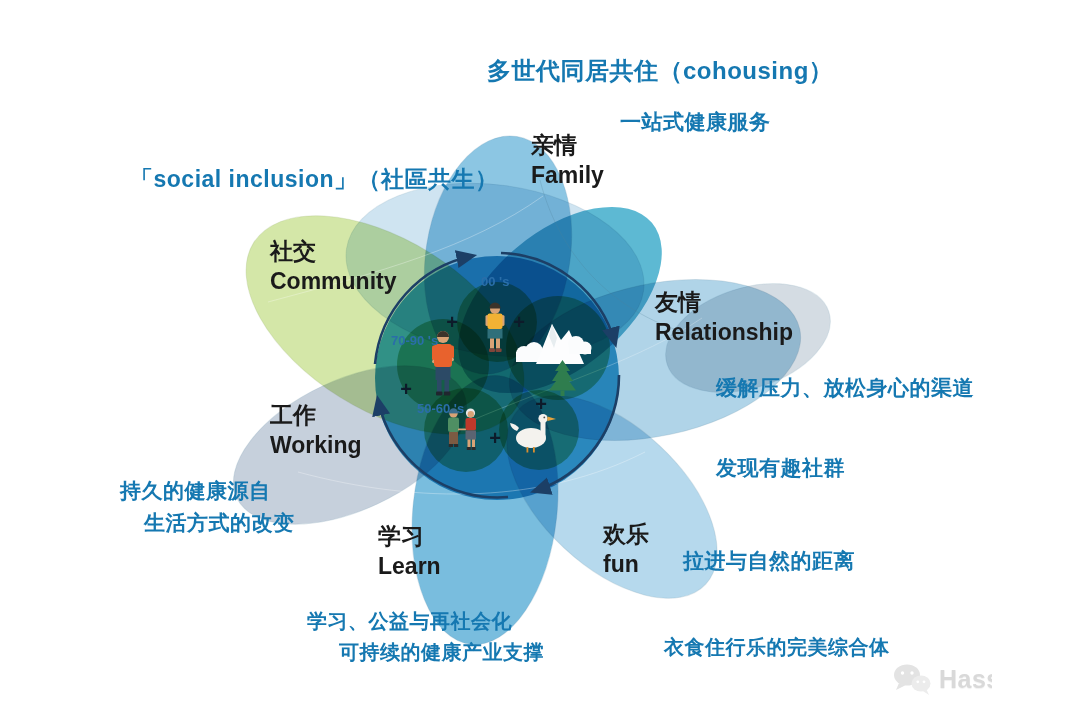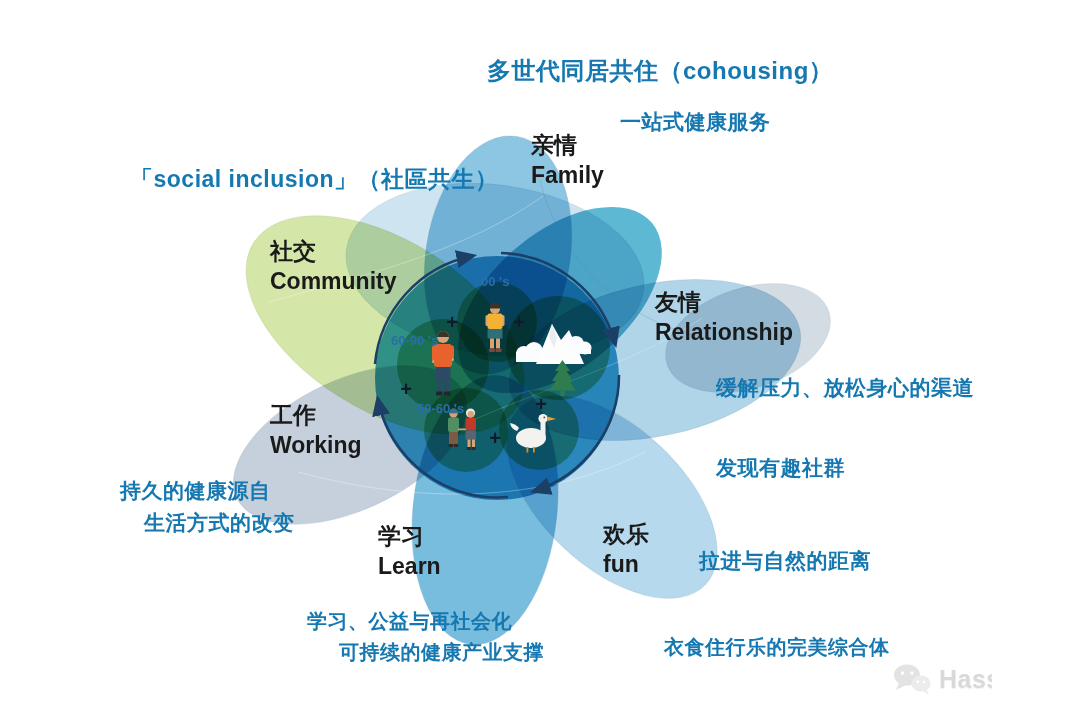--- a/index.html
+++ b/index.html
@@ -6,21 +6,21 @@
   .canvas{position:relative;width:992px;height:726px;background:#ffffff;overflow:hidden;
           font-family:"Liberation Sans","DejaVu Sans",sans-serif;}
   .flower-svg{position:absolute;left:0;top:0;width:1080px;height:726px;}
   .petal{mix-blend-mode:multiply;}
   .ann{position:absolute;color:#1578b1;font-weight:700;font-size:21px;letter-spacing:.5px;white-space:nowrap;}
   #ann-cohousing{left:487px;top:55px;font-size:24px;}
   #ann-onestop{left:620px;top:108px;}
   #ann-social{left:130px;top:164px;font-size:23px;}
   #ann-relieve{left:716px;top:374px;}
   #ann-discover{left:716px;top:415px;margin-top:39px;}
-  #ann-nature{left:683px;top:547px;margin-left:16px;}
+  #ann-nature{left:683px;top:547px;}
   #ann-combo{left:664px;top:586px;font-size:20px;margin-top:48px;}
   #ann-lasting{left:120px;top:475px;line-height:32px;}
   #ann-learning{left:307px;top:608px;font-size:20px;}
   #ann-sustain{left:339px;top:639px;font-size:20px;}
   .cat{position:absolute;color:#1a1a1a;font-weight:700;font-size:23px;line-height:30px;white-space:nowrap;}
   .cat span{display:block;}
   #cat-family{left:531px;top:130px;}
   #cat-community{left:270px;top:236px;}
   #cat-relationship{left:655px;top:287px;}
   #cat-working{left:270px;top:400px;}
@@ -195,21 +195,21 @@
   <div class="cat" id="cat-learn">
     <span>学习</span>
     <span>Learn</span>
   </div>
   <div class="cat" id="cat-fun">
     <span>欢乐</span>
     <span>fun</span>
   </div>
 
   <div class="age" id="age-00">00 's</div>
-  <div class="age" id="age-7090">60-90 's</div>
+  <div class="age" id="age-7090">70-90 's</div>
   <div class="age" id="age-5060">50-60 's</div>
 
   <span class="pm" id="pm1">+</span>
   <span class="pm" id="pm2">+</span>
   <span class="pm" id="pm3">+</span>
   <span class="pm" id="pm4">+</span>
   <span class="pm" id="pm5">+</span>
 
   <div class="watermark">
     <svg width="40" height="36" viewBox="0 0 40 36">

